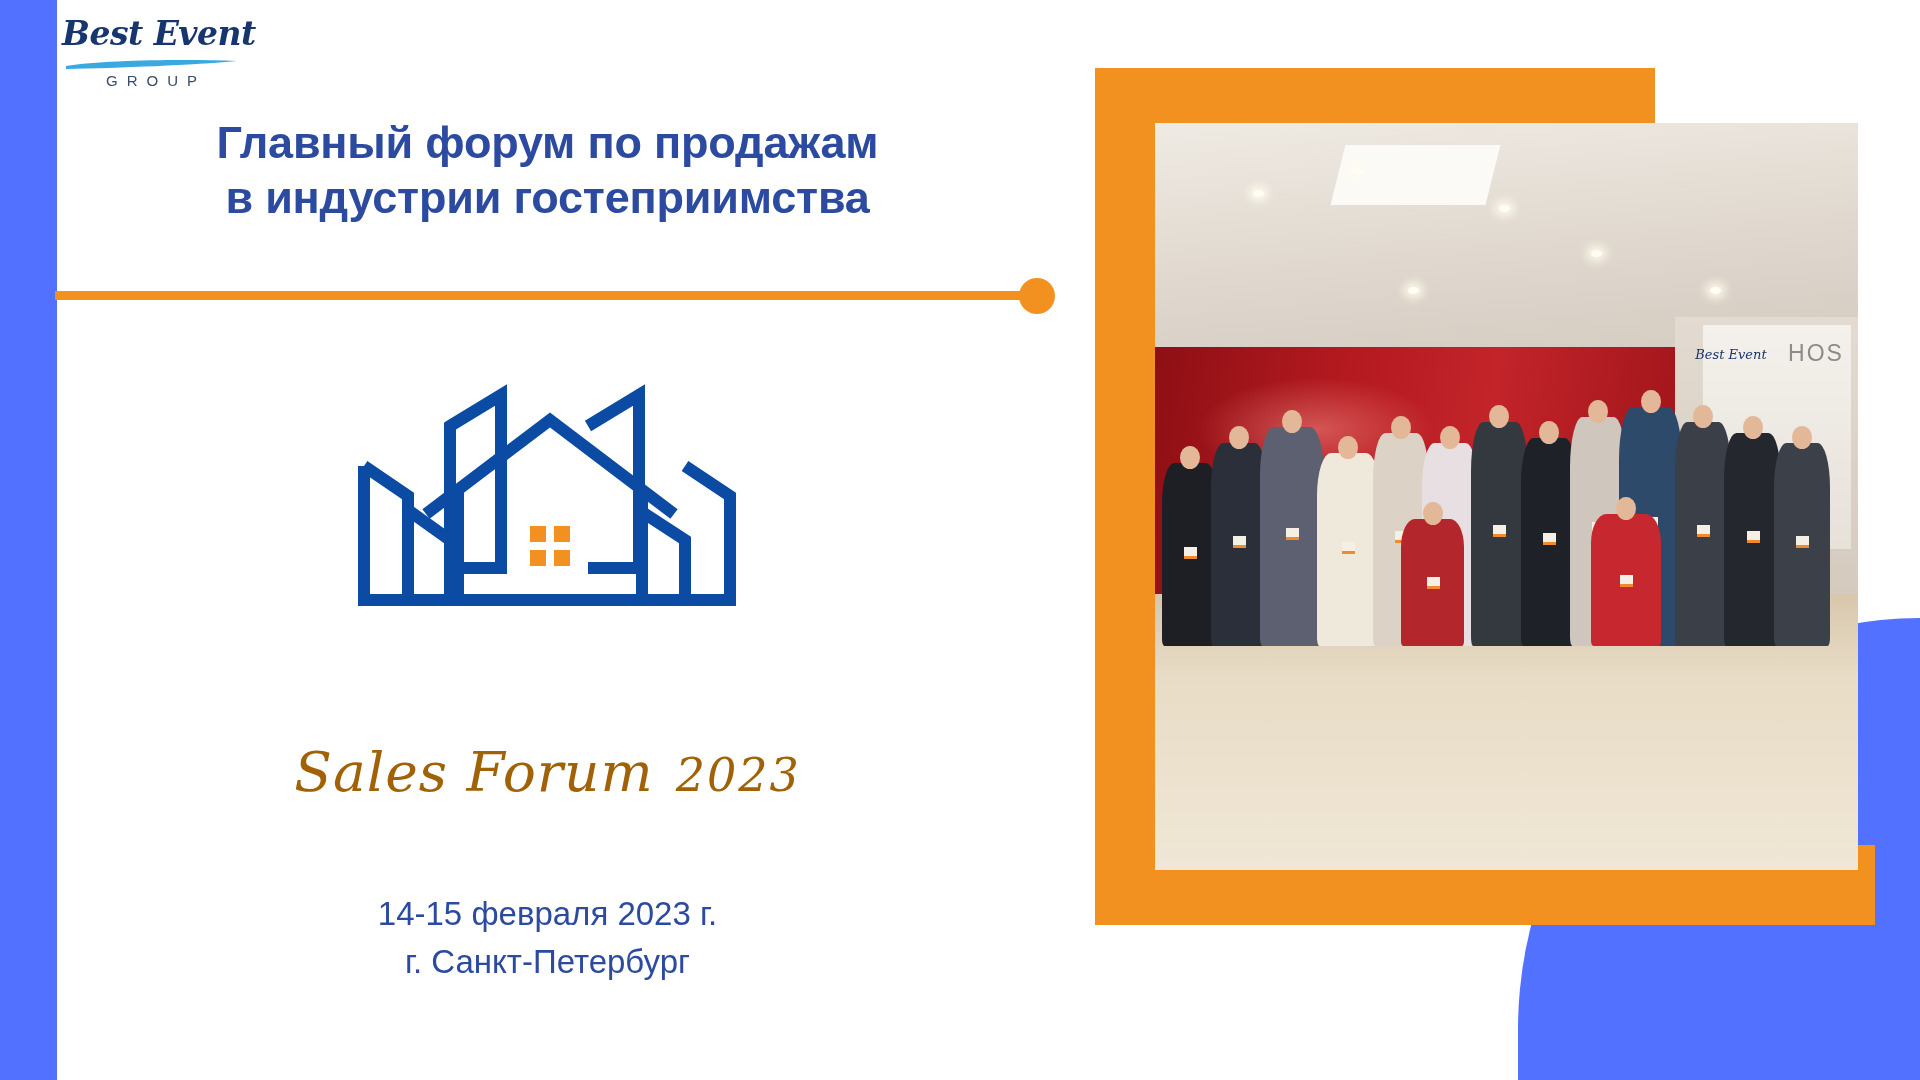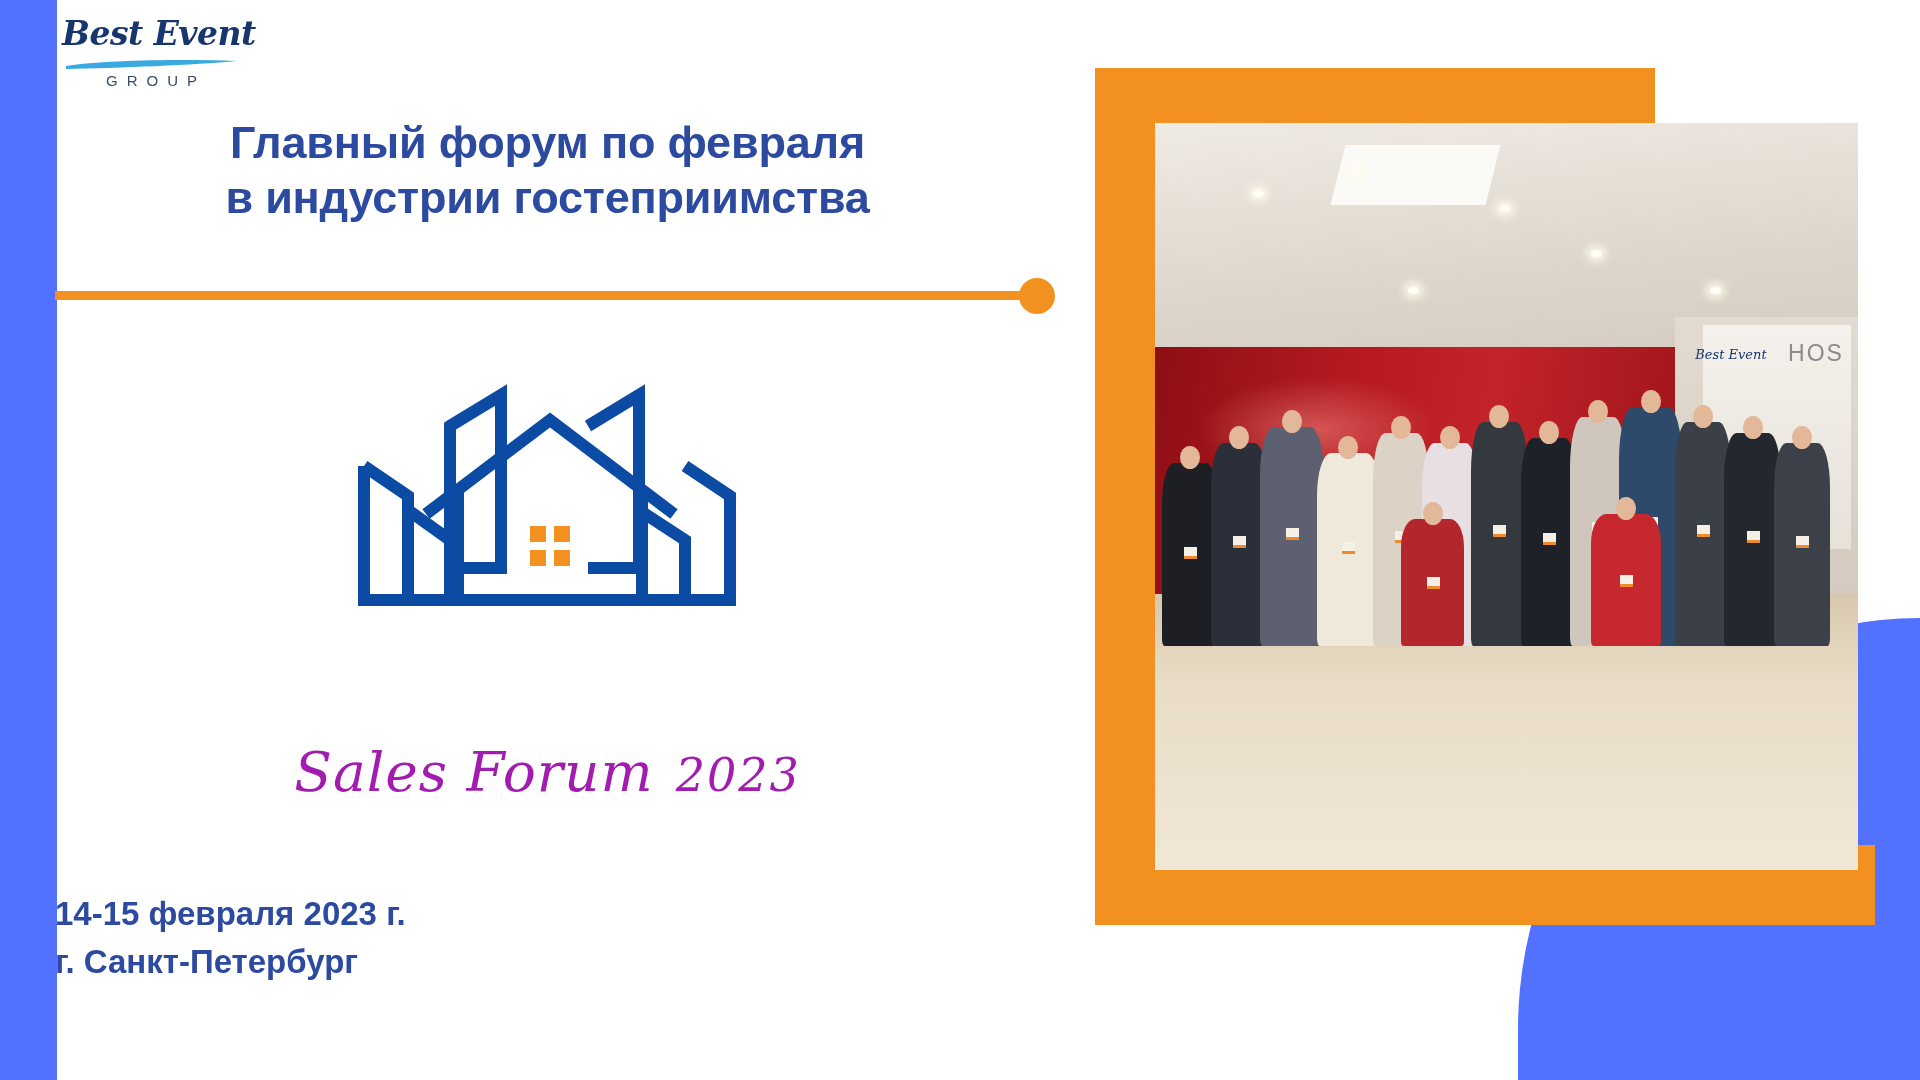--- a/index.html
+++ b/index.html
@@ -169,21 +169,21 @@
   }
   .subwordmark {
     position: absolute;
     left: 55px;
     top: 740px;
     width: 985px;
     text-align: center;
     font-family: "DejaVu Serif", serif;
     font-style: italic;
     font-size: 55px;
-    color: #a21caf;
+    color: #a16207;
     letter-spacing: 1px;
   }
   .subwordmark .yr {
     font-size: 46px;
     letter-spacing: 2px;
     padding-left: 22px;
   }
   .edition {
     position: absolute;
     left: 55px;
@@ -195,23 +195,23 @@
     font-style: italic;
     color: #f2911f;
   }
 
   
   .details {
     position: absolute;
     left: 55px;
     top: 890px;
     width: 985px;
-    text-align: left;
+    text-align: center;
     font-size: 33px;
-    font-weight: 700;
+    font-weight: 400;
     line-height: 1.45;
     color: #2b4aa0;
   }
   .details div { display: block; }
 
   
   .photo {
     position: absolute;
     left: 1155px;
     top: 123px;
@@ -335,21 +335,21 @@
 
   <div class="logo">
     <div class="logo-script">Best Event</div>
     <svg class="logo-swoosh" viewBox="0 0 175 12">
       <path d="M2 8 C40 2, 120 1, 173 3 C130 7, 55 10, 2 11 Z" fill="#3aa9e0"></path>
     </svg>
     <div class="logo-group">GROUP</div>
   </div>
 
   <div class="headline">
-    <span>Главный форум по февраля</span>
+    <span>Главный форум по продажам</span>
     <span class="l2">в индустрии гостеприимства</span>
   </div>
 
   <div class="rule-wrap">
     <div class="rule-line"></div>
     <div class="rule-dot"></div>
   </div>
 
   <svg class="mark" viewBox="0 0 440 355">
     <g fill="none" stroke="#0b4ba3" stroke-width="12" stroke-linejoin="miter">

